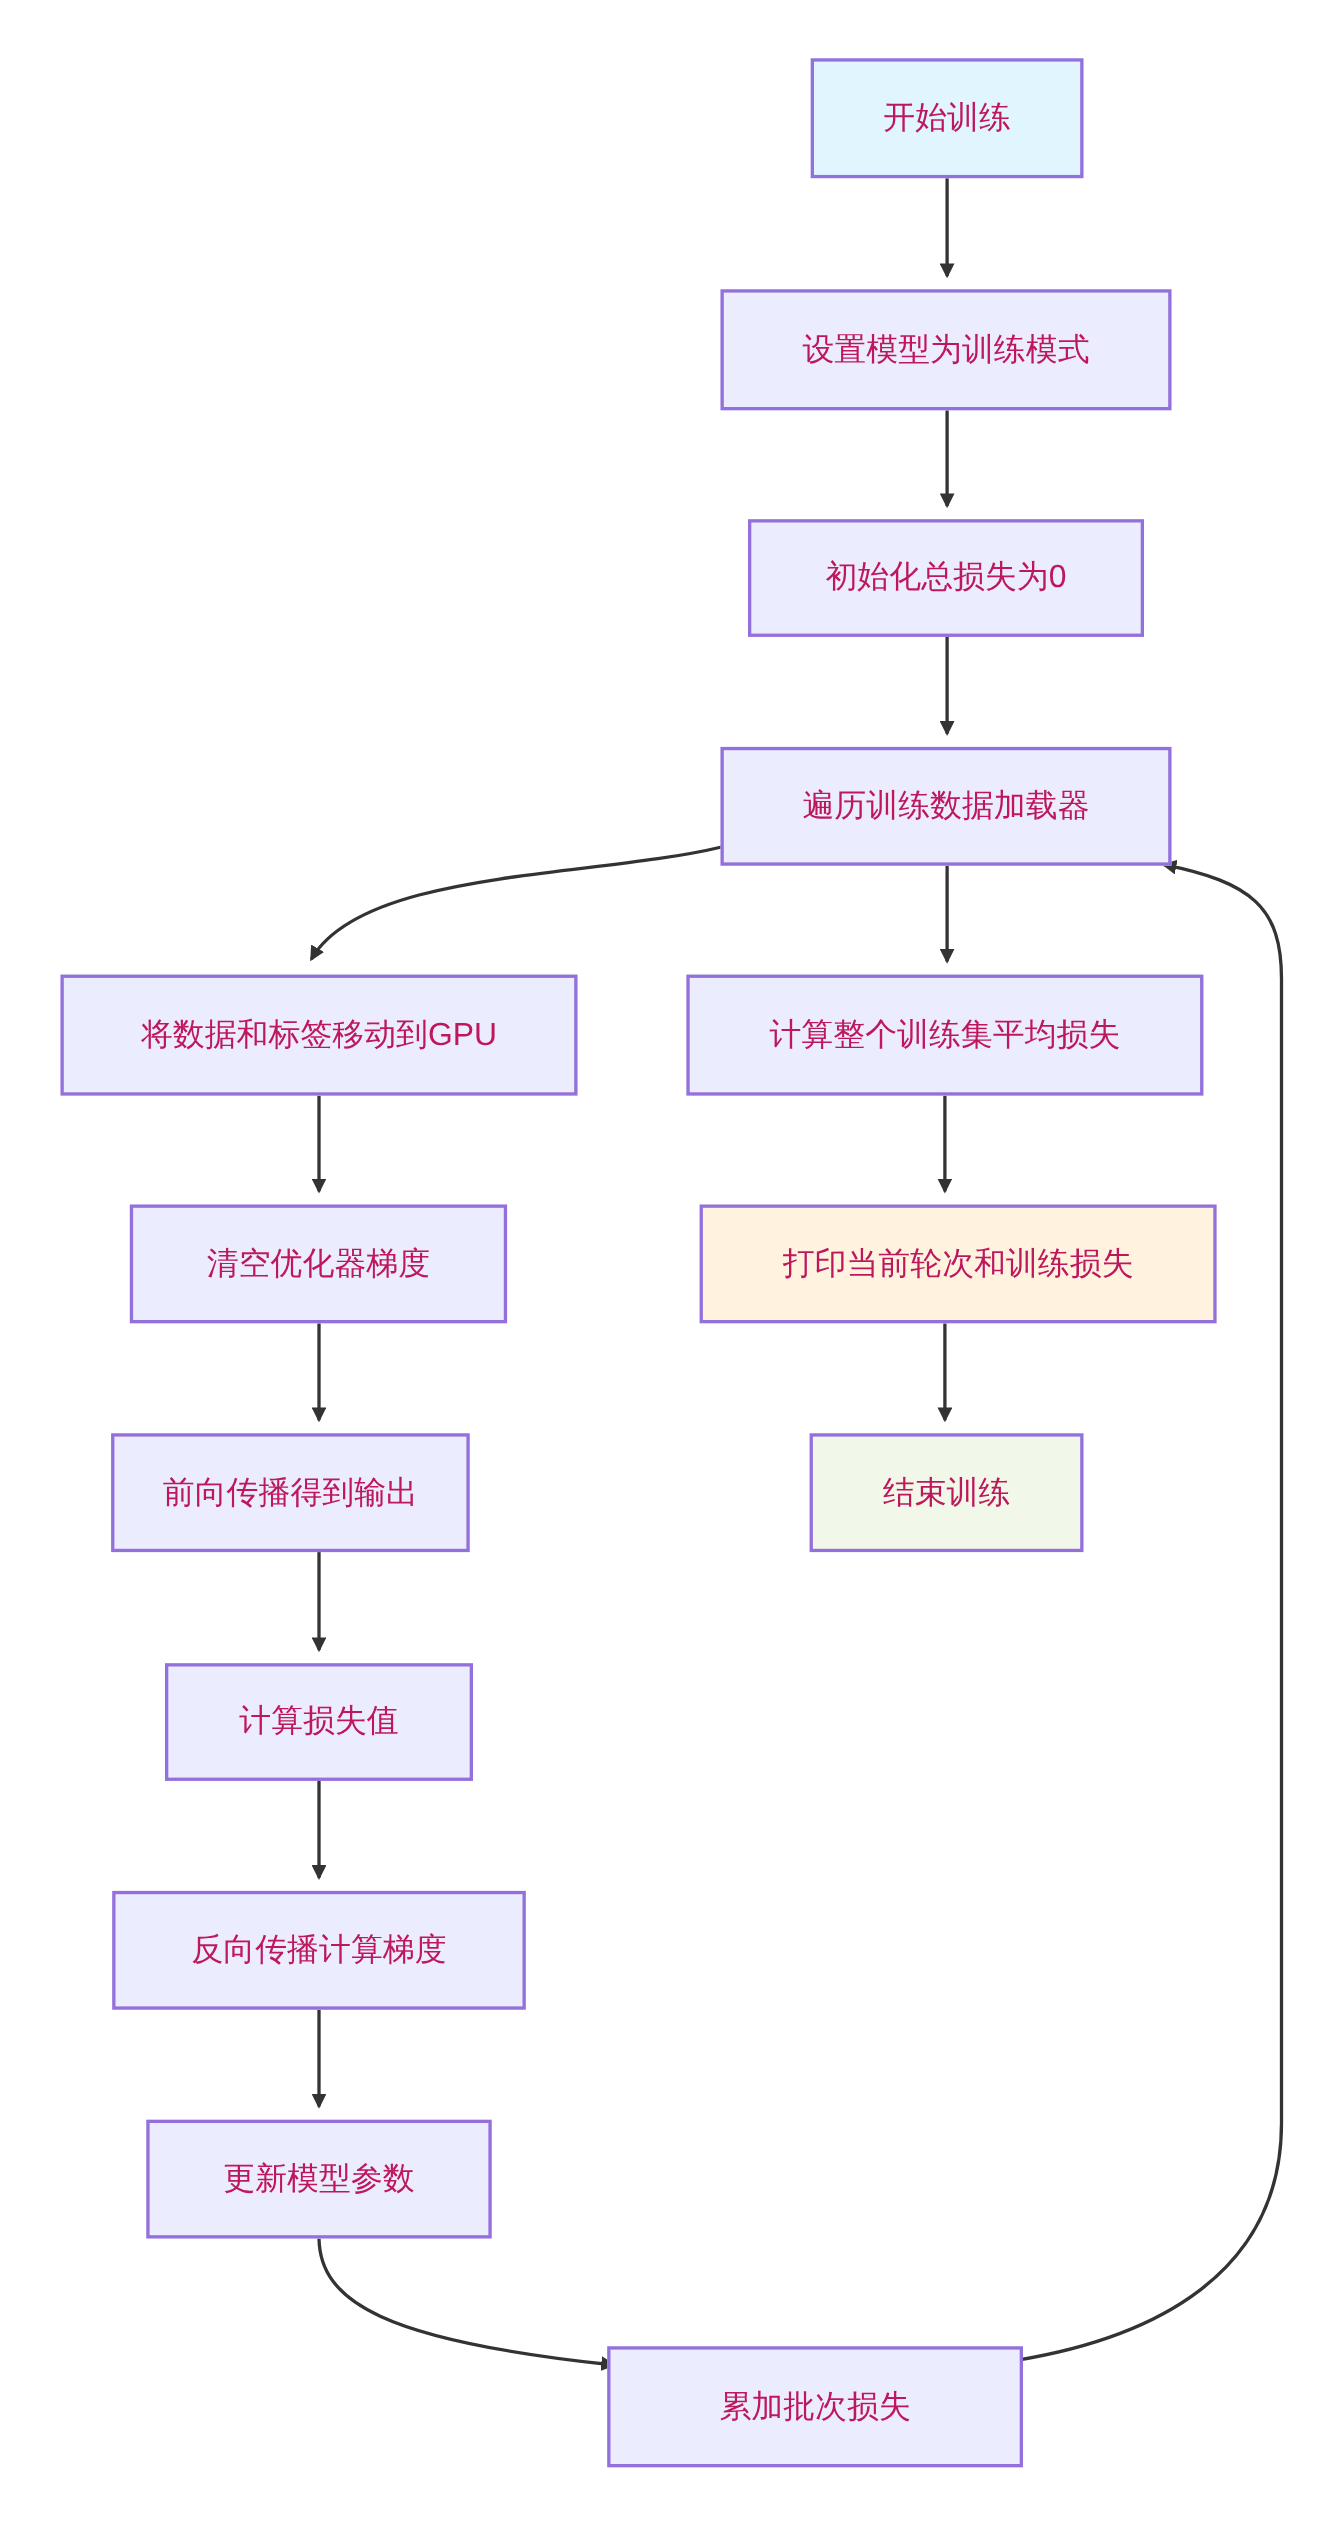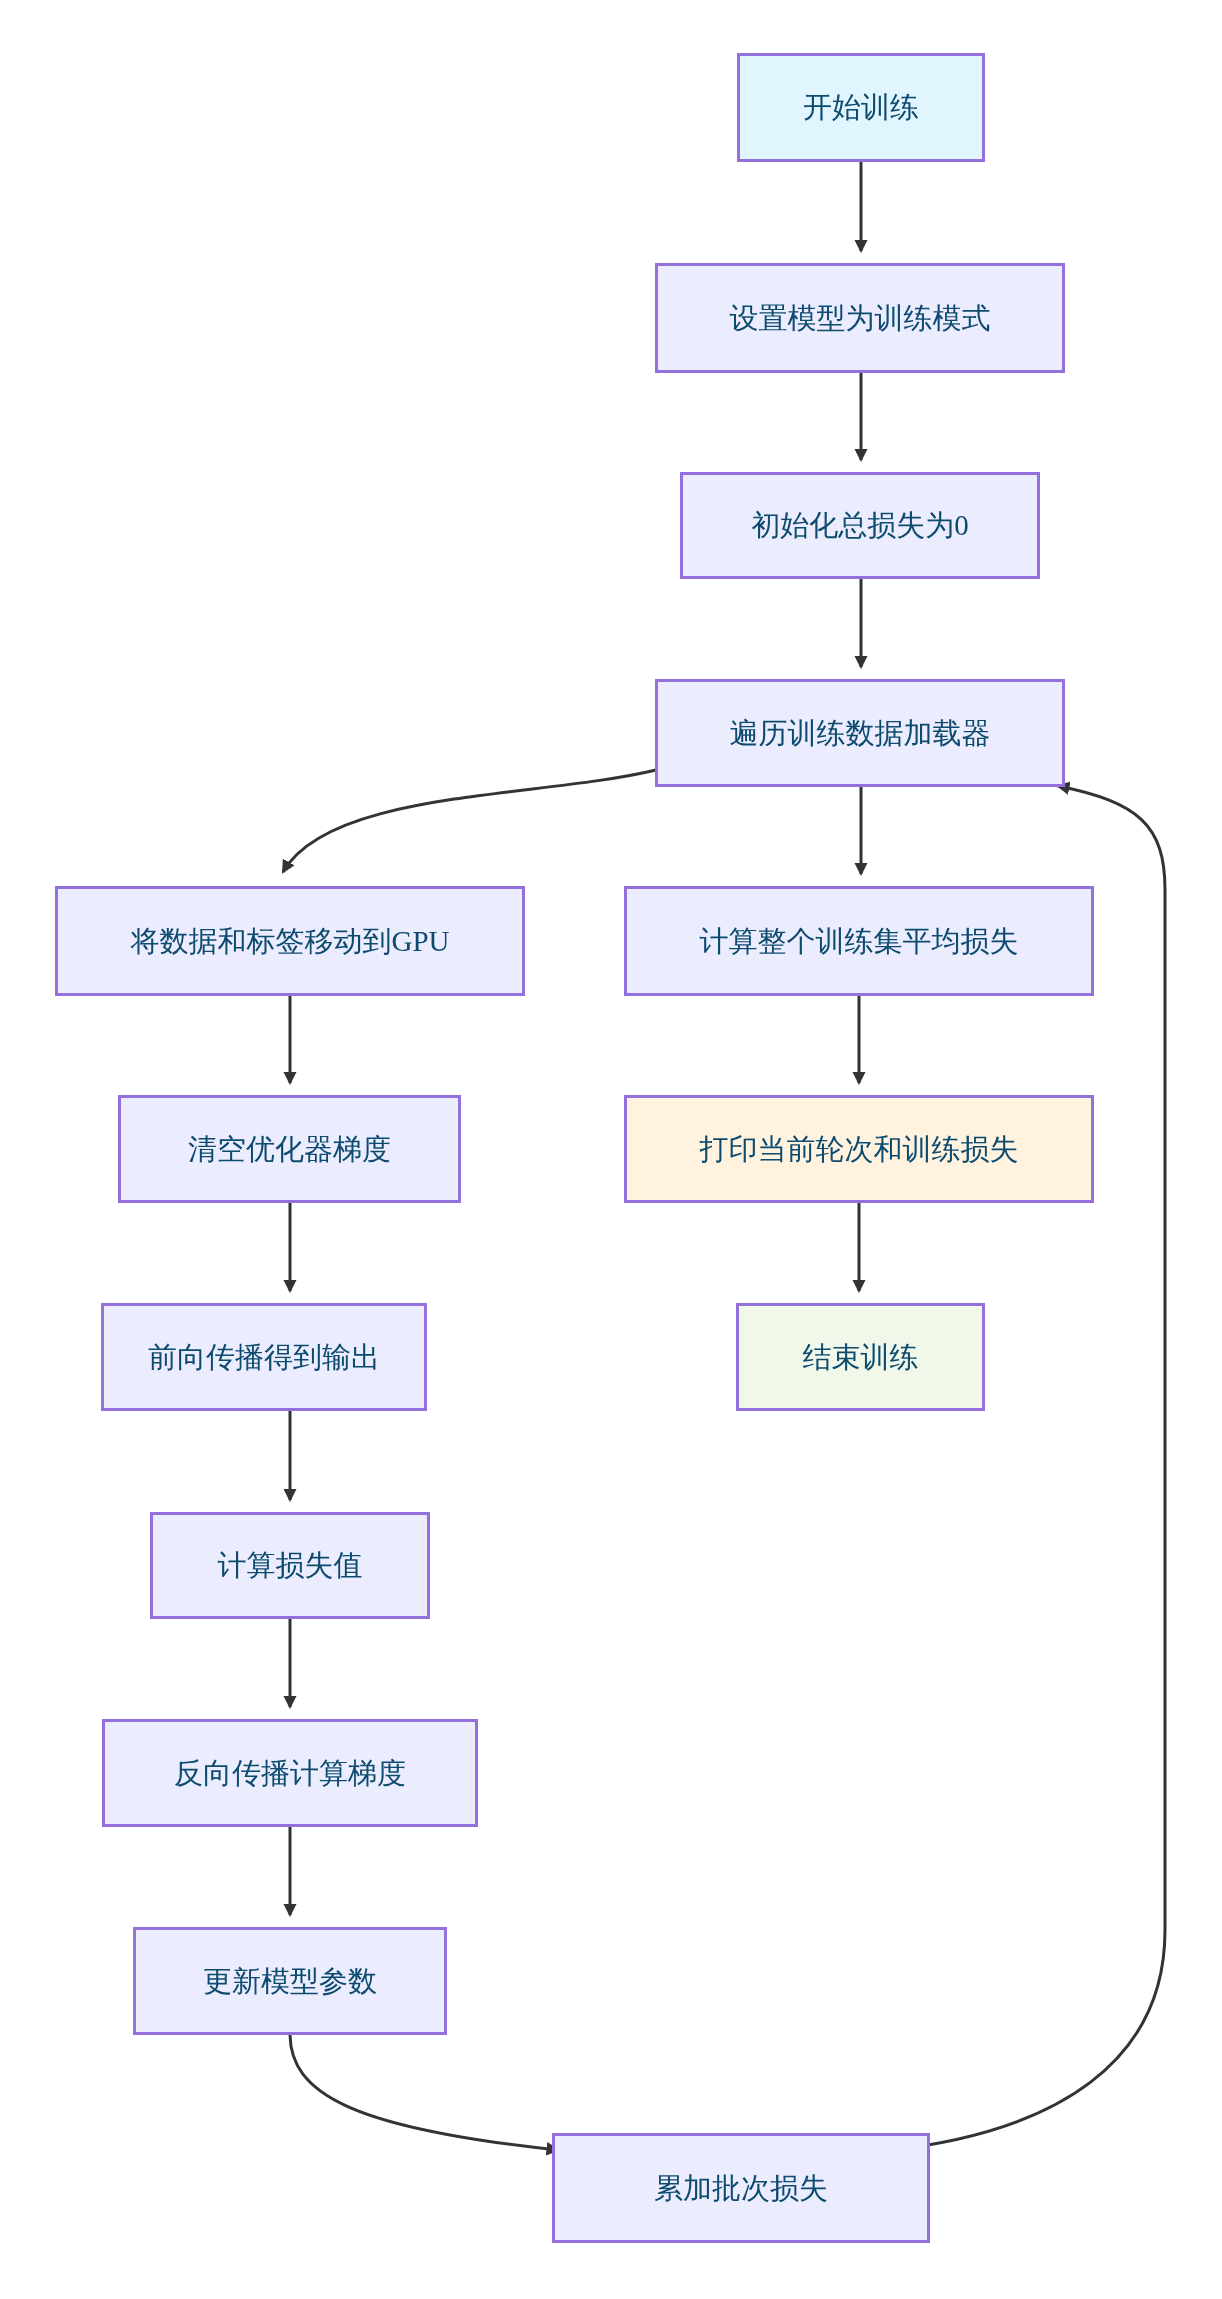--- a/index.html
+++ b/index.html
@@ -31,26 +31,25 @@
   .node {
     position: absolute;
     box-sizing: border-box;
     border: 3px solid #9370DB;
     background: #ECECFF;
     display: flex;
     align-items: center;
     justify-content: center;
     text-align: center;
     font-size: 29px;
-    color: #0c4a6e;
+    color: #be185d;
     line-height: 1.2;
-    font-family: Liberation Serif, serif;
   }
   .node--start  { background: #E1F5FE; }
-  .node--print  { background: #FFF3E0; }
+  .node--print  { background: #FFF3E0; margin-left: 12px; }
   .node--end    { background: #F1F8E9; }
 
   
   #n-start { left: 737px; top: 53px;   width: 248px; height: 109px; }
   #n-set   { left: 655px; top: 263px;  width: 410px; height: 110px; }
   #n-init  { left: 680px; top: 472px;  width: 360px; height: 107px; }
   #n-loop  { left: 655px; top: 679px;  width: 410px; height: 108px; }
   #n-gpu   { left: 55px;  top: 886px;  width: 470px; height: 110px; }
   #n-avg   { left: 624px; top: 886px;  width: 470px; height: 110px; justify-content: center; }
   #n-zero  { left: 118px; top: 1095px; width: 343px; height: 108px; }

